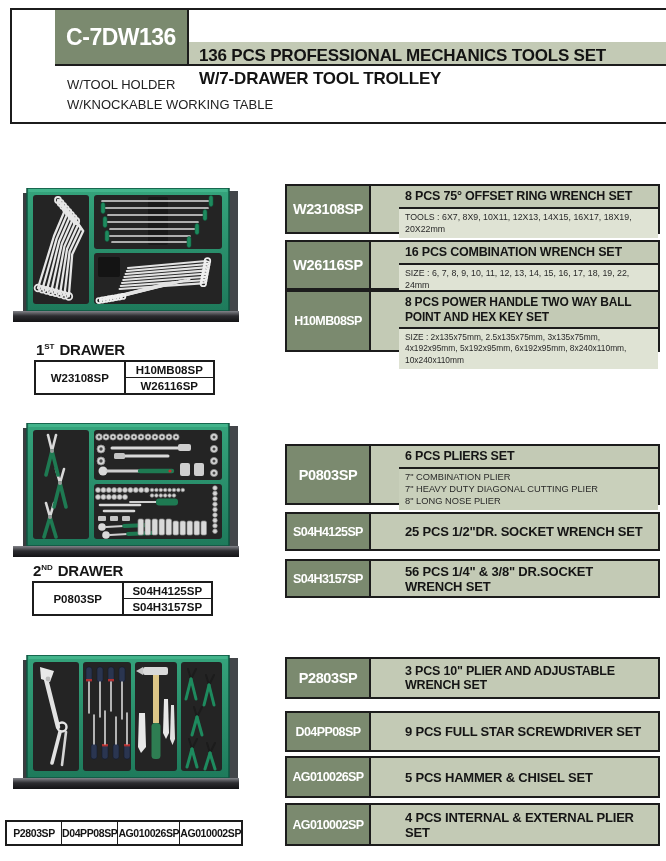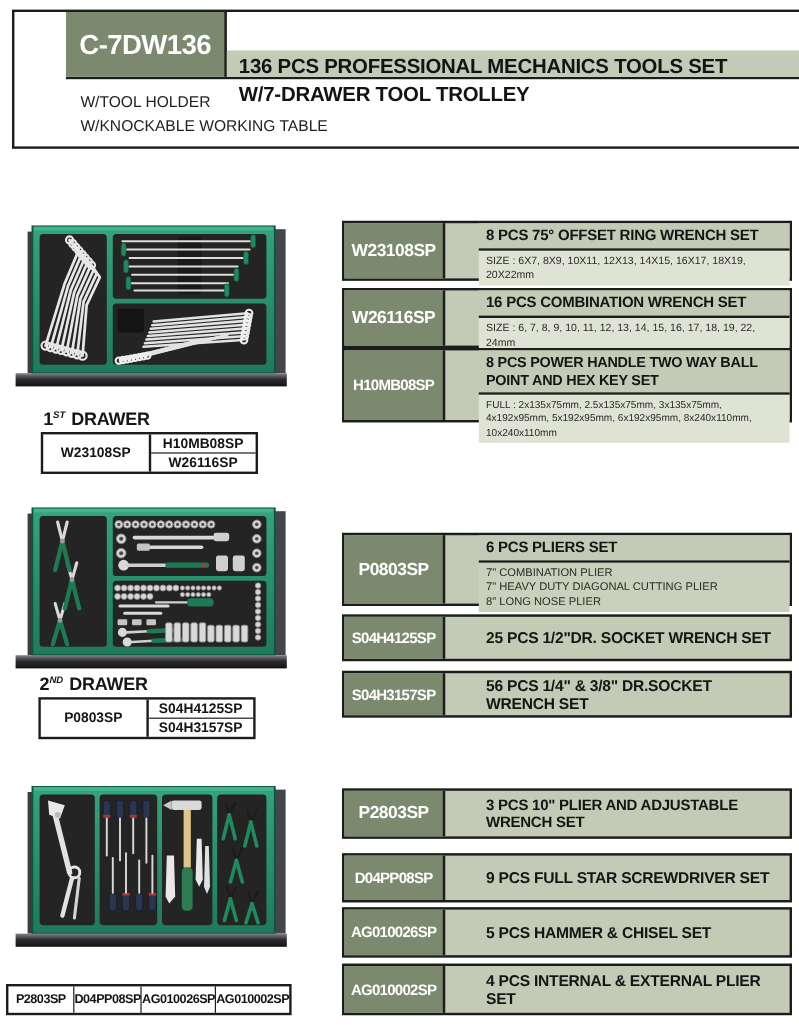--- a/index.html
+++ b/index.html
@@ -24,21 +24,21 @@
   .prod-title{font-weight:bold;font-size:12.5px;color:#151515;padding:3px 6px 2px 6px;background:#c3cab5;
     border-bottom:2px solid #1c1c1c;letter-spacing:-0.2px;line-height:1.25;}
   .prod-size{font-size:8.8px;color:#2a2a2a;padding:3px 6px;background:#dfe3d4;flex:1;line-height:1.35;}
   .prod-details{font-size:9.3px;color:#2a2a2a;padding:2px 6px 3px 6px;background:#c9d0bb;flex:1;line-height:1.3;}
   .prod.single .prod-body{justify-content:center;}
   .prod-title-only{font-weight:bold;font-size:13px;color:#151515;padding:0 6px;background:transparent;
     letter-spacing:-0.2px;display:flex;align-items:center;height:100%;}
 
   
   .dlabel{position:absolute;font-weight:bold;font-size:15px;color:#161616;letter-spacing:-0.2px;}
-  .dlabel sup{font-size:8px;vertical-align:super;letter-spacing:0;font-style:italic;}
+  .dlabel sup{font-size:8px;vertical-align:super;letter-spacing:0;}
   .dlabel .word{margin-left:5px;}
 
   .dtable{position:absolute;border:2px solid #1c1c1c;display:flex;background:#fff;}
   .dtable .main-cell{width:50%;display:flex;align-items:center;justify-content:center;
     font-weight:bold;font-size:11.5px;border-right:2px solid #1c1c1c;color:#141414;}
   .dtable .sub-col{width:50%;display:flex;flex-direction:column;}
   .dtable .sub-col .cell{flex:1;display:flex;align-items:center;justify-content:center;
     font-weight:bold;font-size:11.5px;color:#141414;}
   .dtable .sub-col .cell:first-child{border-bottom:1.5px solid #1c1c1c;}
   .dtable.flat .cell{flex:1;display:flex;align-items:center;justify-content:center;
@@ -481,37 +481,37 @@
     <div class="cell">P2803SP</div>
     <div class="cell">D04PP08SP</div>
     <div class="cell">AG010026SP</div>
     <div class="cell">AG010002SP</div>
   </div>
 
   <div class="prod" style="top:184px;height:46px">
     <div class="prod-label">W23108SP</div>
     <div class="prod-body">
       <div class="prod-title">8 PCS 75° OFFSET RING WRENCH SET</div>
-      <div class="prod-size">SIZE : 6X7, 8X9, 10X11, 12X13, 14X15, 16X17, 18X19, 20X22mm</div>
+      <div class="prod-size">TOOLS : 6X7, 8X9, 10X11, 12X13, 14X15, 16X17, 18X19, 20X22mm</div>
     </div>
   </div>
 
   <div class="prod" style="top:240px;height:46px">
     <div class="prod-label">W26116SP</div>
     <div class="prod-body">
       <div class="prod-title">16 PCS COMBINATION WRENCH SET</div>
       <div class="prod-size">SIZE : 6, 7, 8, 9, 10, 11, 12, 13, 14, 15, 16, 17, 18, 19, 22, 24mm</div>
     </div>
   </div>
 
   <div class="prod" style="top:290px;height:58px">
     <div class="prod-label sz-sm">H10MB08SP</div>
     <div class="prod-body">
       <div class="prod-title" style="font-size:12px">8 PCS POWER HANDLE TWO WAY BALL POINT AND HEX KEY SET</div>
-      <div class="prod-size" style="font-size:8.4px">FULL : 2x135x75mm, 2.5x135x75mm, 3x135x75mm, 4x192x95mm, 5x192x95mm, 6x192x95mm, 8x240x110mm, 10x240x110mm</div>
+      <div class="prod-size" style="font-size:8.4px">SIZE : 2x135x75mm, 2.5x135x75mm, 3x135x75mm, 4x192x95mm, 5x192x95mm, 6x192x95mm, 8x240x110mm, 10x240x110mm</div>
     </div>
   </div>
 
   <div class="prod" style="top:444px;height:57px">
     <div class="prod-label">P0803SP</div>
     <div class="prod-body">
       <div class="prod-title">6 PCS PLIERS SET</div>
       <div class="prod-details">
         <div>7" COMBINATION PLIER</div>
         <div>7" HEAVY DUTY DIAGONAL CUTTING PLIER</div>

